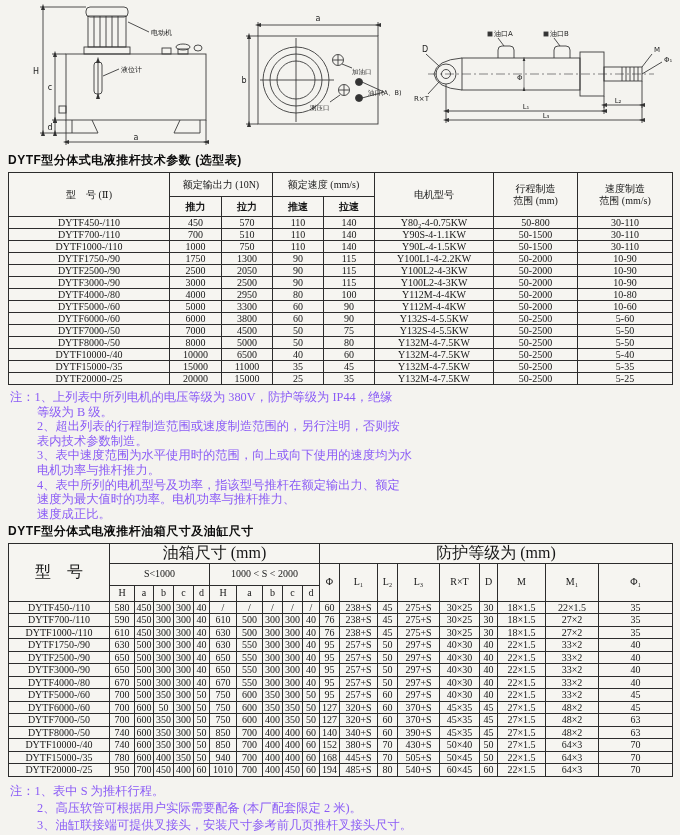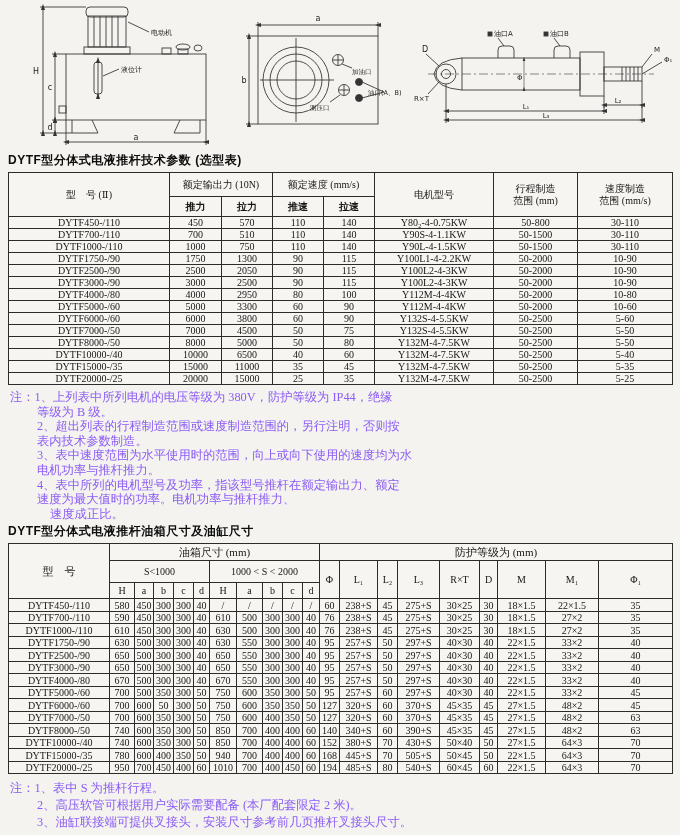--- a/index.html
+++ b/index.html
@@ -36,32 +36,32 @@
   th,td{
     border:1px solid #2c2c2c;
     font-family:"Liberation Serif","DejaVu Serif",serif;
     text-align:center;vertical-align:middle;
     padding:0;overflow:hidden;white-space:nowrap;
   }
   th{font-weight:normal;font-size:10px;line-height:1.15;white-space:pre-line;}
   td{font-size:10px;height:11px;line-height:11px;}
   #table1 thead tr:first-child th{height:23px;}
   #table1 thead tr:last-child th{height:19px;font-weight:bold;}
-  #table2 thead tr.group th{height:16px;font-size:11px;}
+  #table2 thead tr.group th{height:16px;font-size:16px;}
   #table2 thead tr.span th{height:21px;}
   #table2 thead tr.dims th{height:15px;font-size:10px;}
   #table2 td{height:11.5px;}
 
   
   .notes{
     font-size:12.3px;line-height:14.6px;
     padding-left:37px;margin-top:5px;color:#8b5cf6;
   }
   .notes .first{margin-left:-27px;}
-  .notes .deep{margin-left:13px;}
+  .notes .deep{}
 </style>
 </head>
 <body>
 
 <div class="page">
 
   <div class="drawings">
 
     <svg width="228" height="148" viewBox="0 0 228 148">
       <defs>

